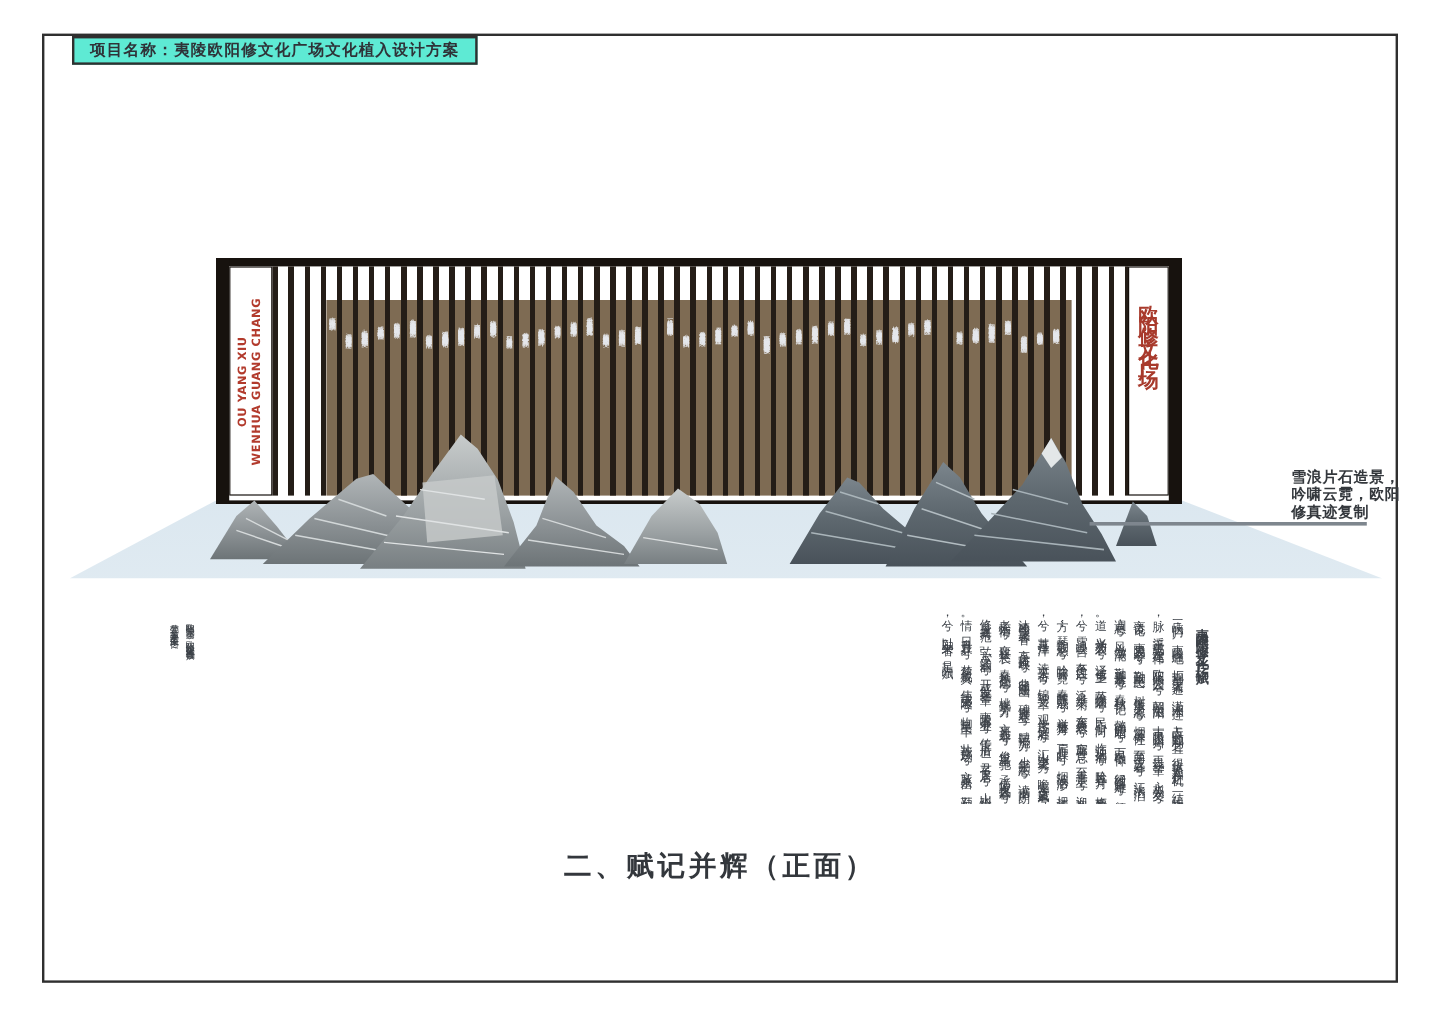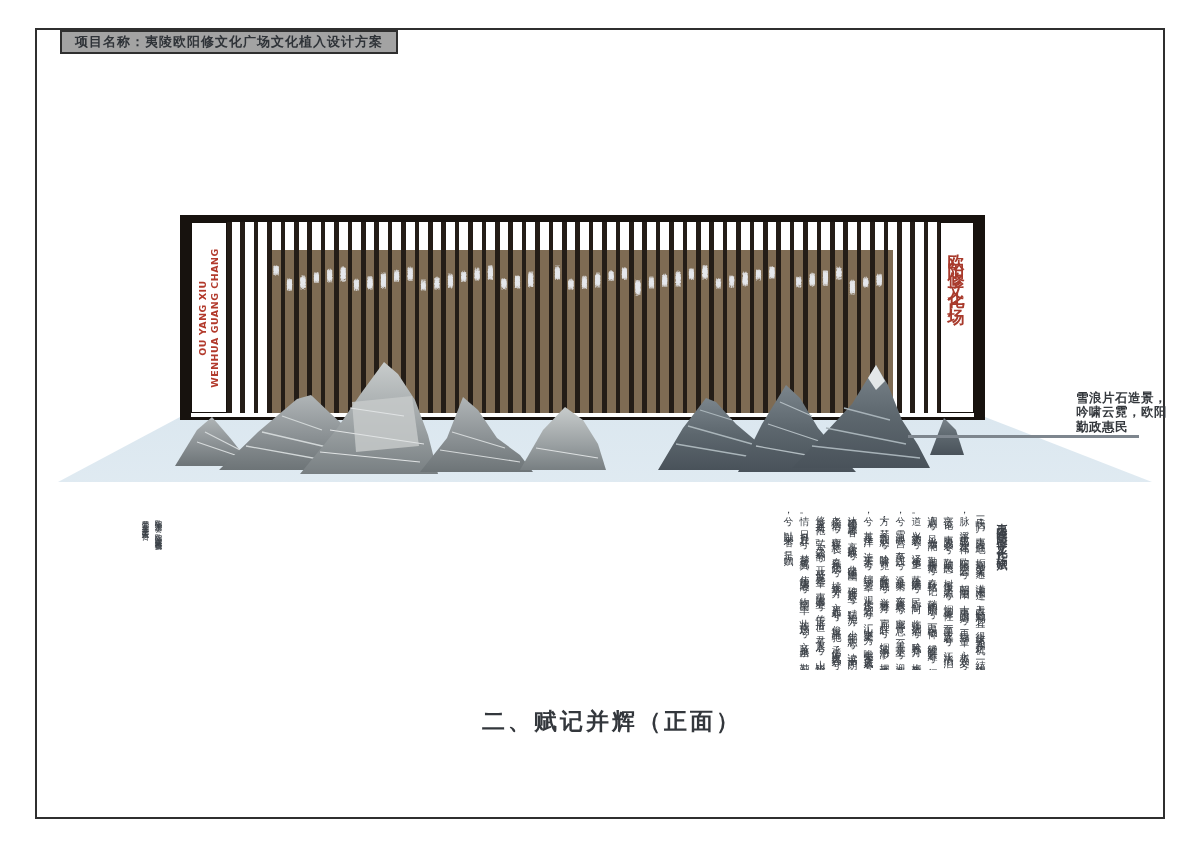--- a/index.html
+++ b/index.html
@@ -1,25 +1,25 @@
 <!DOCTYPE html>
 <html><head>
 <meta charset="utf-8">
 <style>
   html,body{margin:0;padding:0;background:#ffffff;}
   body{font-family:"DejaVu Sans","Liberation Sans",sans-serif;color:#2f3338;}
   .stage{position:relative;width:1200px;height:849px;background:#fff;overflow:hidden;}
   .page-border{position:absolute;left:35px;top:28px;width:1130px;height:791px;border:2px solid #2f2f2f;box-sizing:border-box;}
-  .label-box{position:absolute;background:#a3a3a3;border:2px solid #2f2f2f;box-sizing:border-box;
+  .label-box{position:absolute;background:#5eead4;border:2px solid #2f2f2f;box-sizing:border-box;
              display:flex;align-items:center;justify-content:center;font-weight:bold;font-size:13px;
              letter-spacing:1px;white-space:nowrap;z-index:9;}
   .title-box{left:60px;top:30px;width:338px;height:24px;}
   .designer-box{left:854px;top:796px;width:307px;height:25px;}
   .caption{position:absolute;left:35px;top:706px;width:1130px;text-align:center;font-size:23px;
-           font-weight:bold;letter-spacing:3px;color:#33373c;z-index:5;margin-left:12px;}
+           font-weight:bold;letter-spacing:3px;color:#33373c;z-index:5;}
 
   
   .wall{position:absolute;left:180px;top:215px;width:805px;height:205px;background:#fff;z-index:2;}
   .wall-topbar{position:absolute;left:0;top:0;width:805px;height:7px;background:#17120e;}
   .wall-botbar{position:absolute;left:0;bottom:0;width:805px;height:3px;background:#17120e;}
   .pillar{position:absolute;top:0;width:11px;height:205px;background:#17120e;}
   .pillar-left{left:0;} .pillar-right{left:794px;}
   .name-panel{position:absolute;left:11px;top:7px;width:36px;height:191px;background:#fff;
               border:1px solid #15100c;box-sizing:border-box;overflow:hidden;}
   .name-rot{position:absolute;left:50%;top:50%;transform:translate(-50%,-50%) rotate(-90deg);
@@ -178,21 +178,21 @@
       <polygon points="868,378 876,365 885,381 876,390" fill="#e3e7e8"></polygon>
       <path d="M812,446 L920,458 M826,428 L906,444 M844,408 L890,420" stroke="#a7b2b8" stroke-width="1.3" fill="none"></path>
       <polygon points="930,455 944,418 956,430 964,455" fill="url(#gR)"></polygon>
     </g>
   </svg>
 
   <div class="leader-line"></div>
   <div class="annotation">
     <div>雪浪片石造景，</div>
     <div>吟啸云霓，欧阳</div>
-    <div>勤政惠民</div>
+    <div>修真迹复制</div>
   </div>
 
   <div class="fu-title fu-serif">夷陵欧阳修文化广场赋</div>
   <div class="fu-body fu-serif">三峡门户，夷陵胜地，扼荆楚之大通；潇湘水连，占天时地利之宜，得政通人和之机。结一代宗师文脉，浮千载思宏建伟。欧阳修公园兮，朝照滋阳；古夷陵山川兮，再添华章。永叔为文兮，直言谠论；夷陵易令兮，勤政惠民。树廉洁之志兮，烟霞养性；至两江之春兮，江水滔滔。浴恩调息兮，风光潋滟；勤廉垂范兮，春秋铭记。懿德昭昭兮，万民敬仰；纾困解难兮，颂声载道。兴学劝农兮，泽被乡里；革除徭陋兮，民心所向。临江把酒兮，吟风弄月；梅香盈袖兮，雪浪映宫。冬至江口兮，泛舟采菊；东篱悠然兮，宠辱皆忘。至喜亭上兮，迎客八方；琴韵歌悠兮，吟啸云霓。春酿既成兮，举杯邀月；扁舟一叶兮，烟波浩渺。把酒临风兮，其喜洋洋；诗文千古兮，锦绣文章。观夫广场之胜兮，汇山水之灵秀；瞻先贤之遗风兮，沐翰墨之馨香。亭台掩映兮，曲径通幽；碑廊肃立兮，赋记流芳。少年励志兮，读书声朗；耆老怡情兮，弈棋意长。春风化雨兮，桃李芬芳；文光射斗兮，俊采星驰。承庐陵之风骨兮，立修身之典范；弘六一之遗韵兮，开盛世之华章。夷陵事业兮，传于后世；君子卜居兮，山水怡情。日升月异兮，梦想成真；伟哉夷陵兮，物阜民丰。壮哉广场兮，文脉永昌；勒石为记兮，以励来者。是为赋。</div>
   <div class="fu-colophon fu-serif">欧阳修宗亲会、欧阳修文化研究会敬撰
 公元二零一五年岁次乙未孟冬一日</div>
 
   <div class="caption">二、赋记并辉（正面）</div>
 
 

